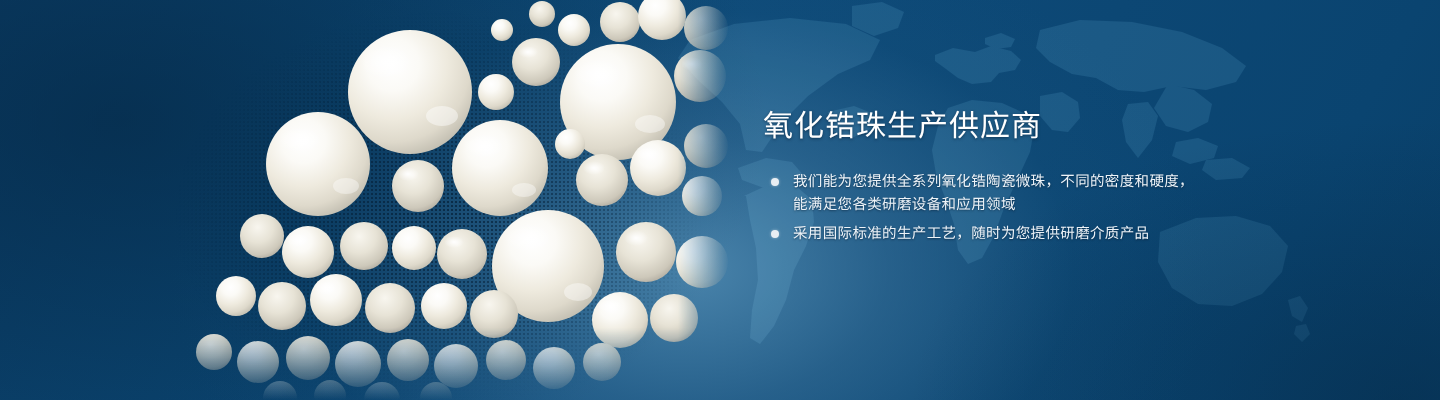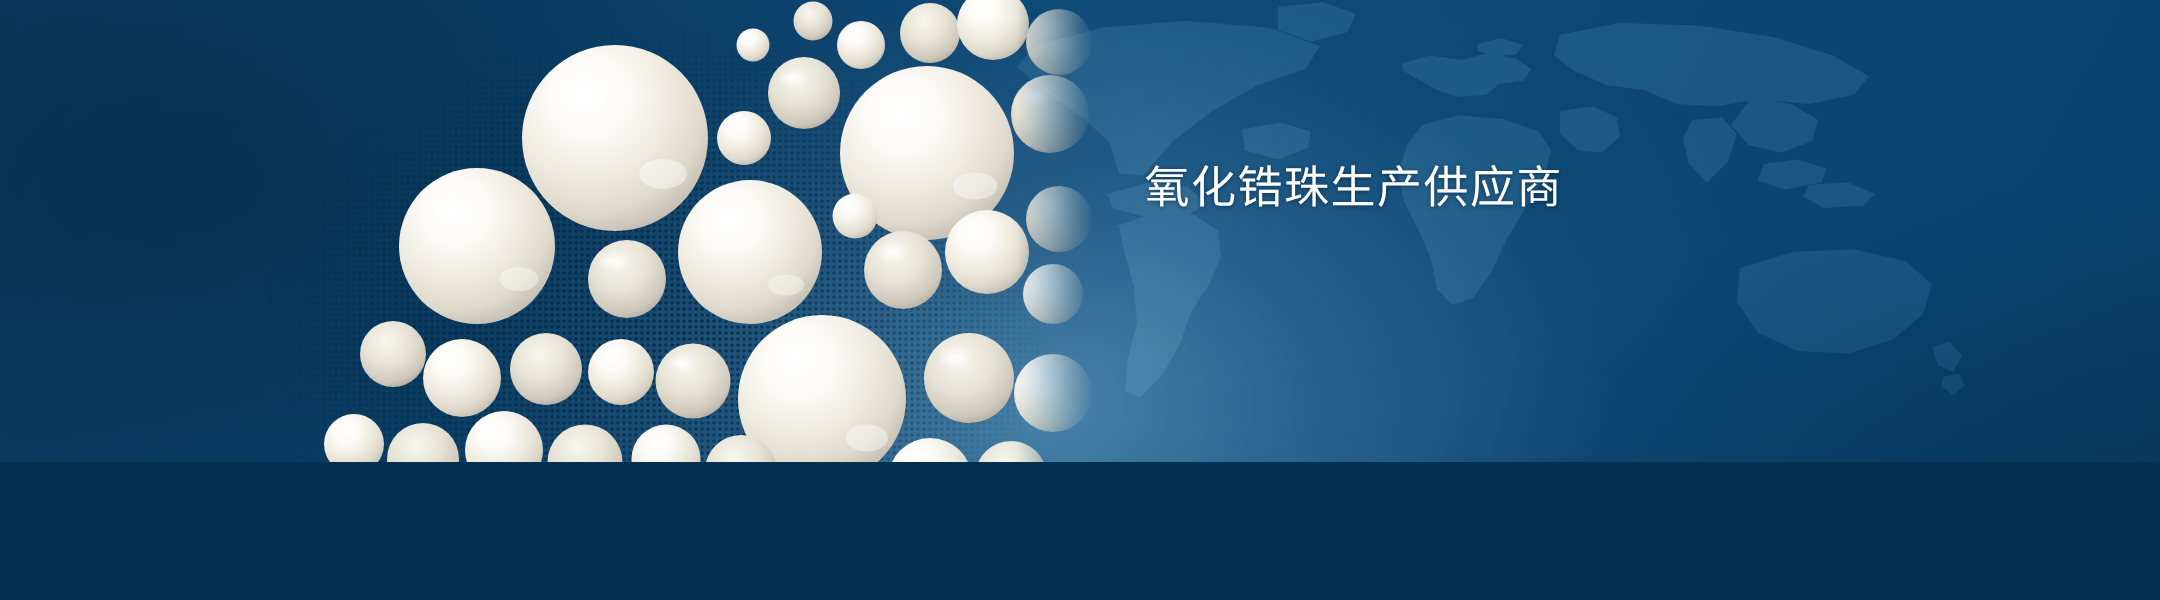--- a/index.html
+++ b/index.html
@@ -6,21 +6,21 @@
   html, body {
     margin: 0;
     padding: 0;
     background: #06304f;
   }
   * { box-sizing: border-box; }
 
   .banner {
     position: relative;
     width: 1440px;
-    height: 308px;
+    height: 400px;
     overflow: hidden;
     font-family: "Liberation Sans", "DejaVu Sans", sans-serif;
     background: #0a4570;
   }
 
   
   .bg-base {
     position: absolute;
     inset: 0;
     background:
@@ -287,16 +287,25 @@
           <circle cx="286" cy="398" r="16" fill="url(#beadShade)"></circle>
         </g>
       </svg>
     </div>
   </div>
 
   <div class="content">
     <h1 class="headline">氧化锆珠生产供应商</h1>
 
     <ul class="bullets">
+      <li class="bullet">
+        <span class="dot"></span>
+        <span class="bullet-line">我们能为您提供全系列氧化锆陶瓷微珠，不同的密度和硬度，</span>
+        <span class="bullet-line">能满足您各类研磨设备和应用领域</span>
+      </li>
+      <li class="bullet">
+        <span class="dot"></span>
+        <span class="bullet-line">采用国际标准的生产工艺，随时为您提供研磨介质产品</span>
+      </li>
     </ul>
   </div>
 
 </div>
 
 </body></html>

